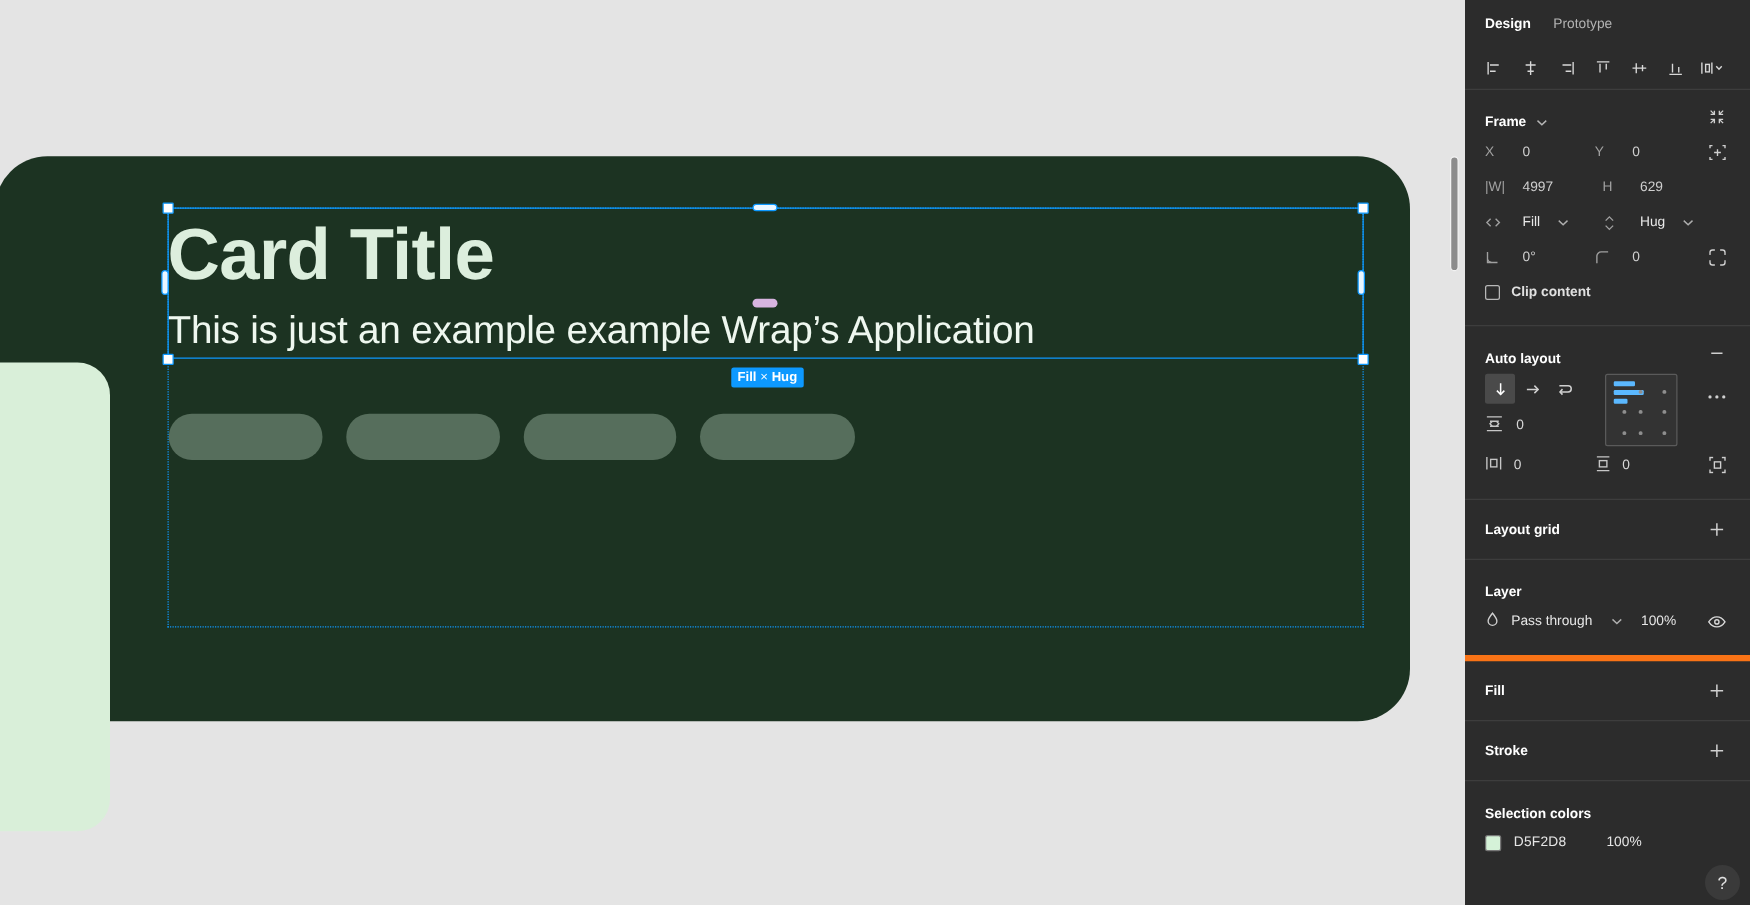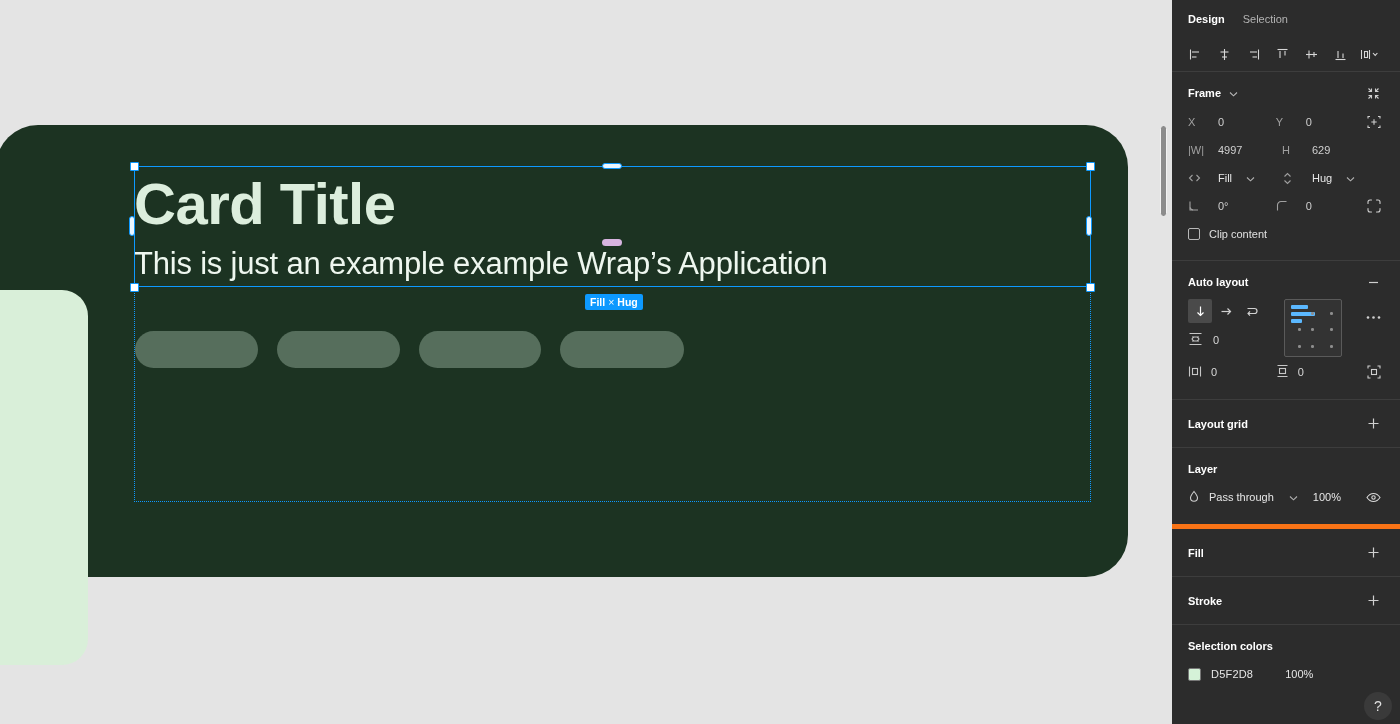--- a/index.html
+++ b/index.html
@@ -168,35 +168,35 @@
     height: 34px;
     padding: 0 10px;
     gap: 2px;
     border-bottom: 1px solid #3d3d3d;
   }
   .align-bar .ibtn { width: 27px; height: 26px; display:flex; align-items:center; justify-content:center; }
   .align-bar svg { display:block; }
 
   .section { padding: 10px 16px 12px 16px; border-bottom: 1px solid #3d3d3d; }
   .sec-head {
-    display: flex; align-items: center; justify-content: space-between;
+    display: flex; align-items: flex-end; justify-content: space-between;
     height: 22px; margin-bottom: 4px;
   }
   .sec-title { font-size: 11px; font-weight: 700; color: #fff; }
   .sec-title .chev { margin-left: 5px; opacity: .85; }
 
   .row { display: flex; align-items: center; height: 28px; }
   .fld { display: flex; align-items: center; width: 94px; gap: 8px; }
   .fld .lbl { width: 22px; color: #a0a0a0; font-size: 11px; display:flex; align-items:center; }
   .fld .val { color: #cfcfcf; font-size: 11px; }
   .fld .val.strong { color: #e8e8e8; }
   .chev-s { margin-left: 6px; opacity: .8; }
   .right-ico { margin-left: auto; display:flex; align-items:center; justify-content:center; width: 22px; height: 22px; }
 
-  .clip-row { display: flex; align-items: center; gap: 9px; height: 28px; }
+  .clip-row { display: flex; align-items: center; gap: 9px; height: 28px; font-weight: bold; }
   .chk { width: 12px; height: 12px; border: 1.4px solid #b8b8b8; border-radius: 2px; }
   .clip-row .t { font-size: 11px; color: #e0e0e0; }
 
   .al-row { display: flex; align-items: flex-start; gap: 0; margin-top: 4px; }
   .al-dirs { display: flex; flex-direction: column; gap: 0; width: 92px; }
   .dir-line { display: flex; align-items: center; gap: 2px; height: 28px; }
   .dbtn { width: 24px; height: 24px; display:flex; align-items:center; justify-content:center; border-radius: 2px; }
   .dbtn.sel { background: #4a4a4a; }
   .num-line { display:flex; align-items:center; gap: 10px; height: 30px; }
   .num-line .nv { font-size: 11px; color: #d8d8d8; }
@@ -283,21 +283,21 @@
       <span>Hug</span>
     </div>
 
     <div class="cv-scroll"></div>
   </div>
 
   <div id="panel">
 
     <div class="tabs">
       <div class="tab active">Design</div>
-      <div class="tab">Selection</div>
+      <div class="tab">Prototype</div>
     </div>
 
     <div class="align-bar">
       <div class="ibtn">
         <svg width="15" height="15" viewBox="0 0 15 15">
             <g stroke="#d8d8d8" stroke-width="1.1" fill="none">
           <path d="M2.5 2.5v10"></path>
               <path d="M4 5h7"></path>
               <path d="M4 10h4.5"></path>
             </g>

